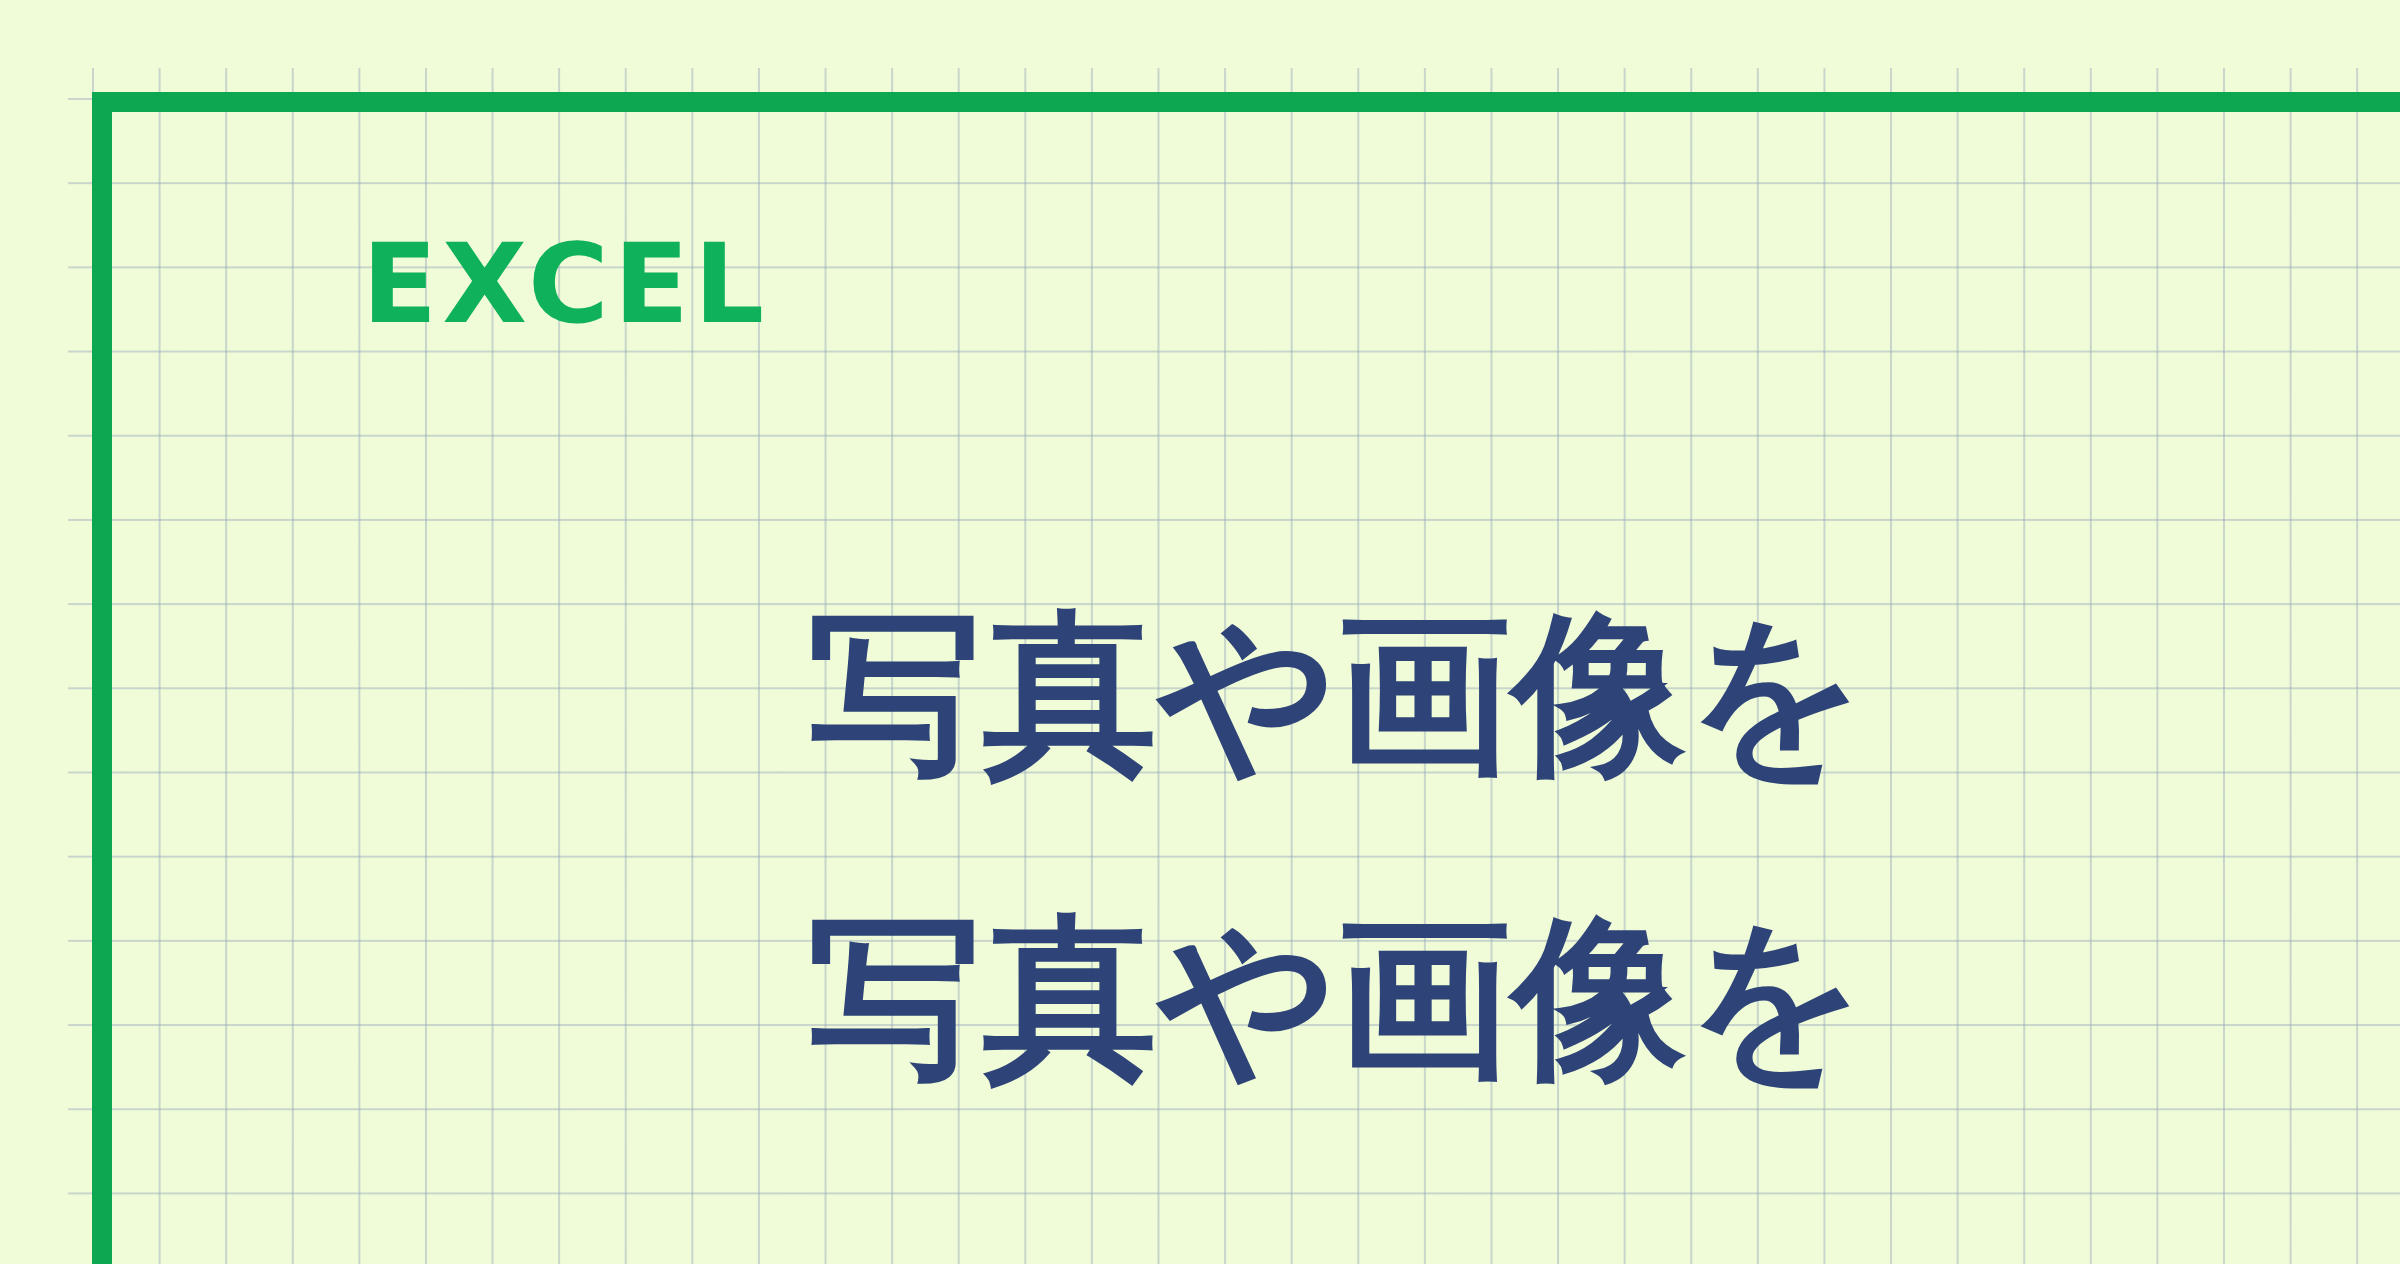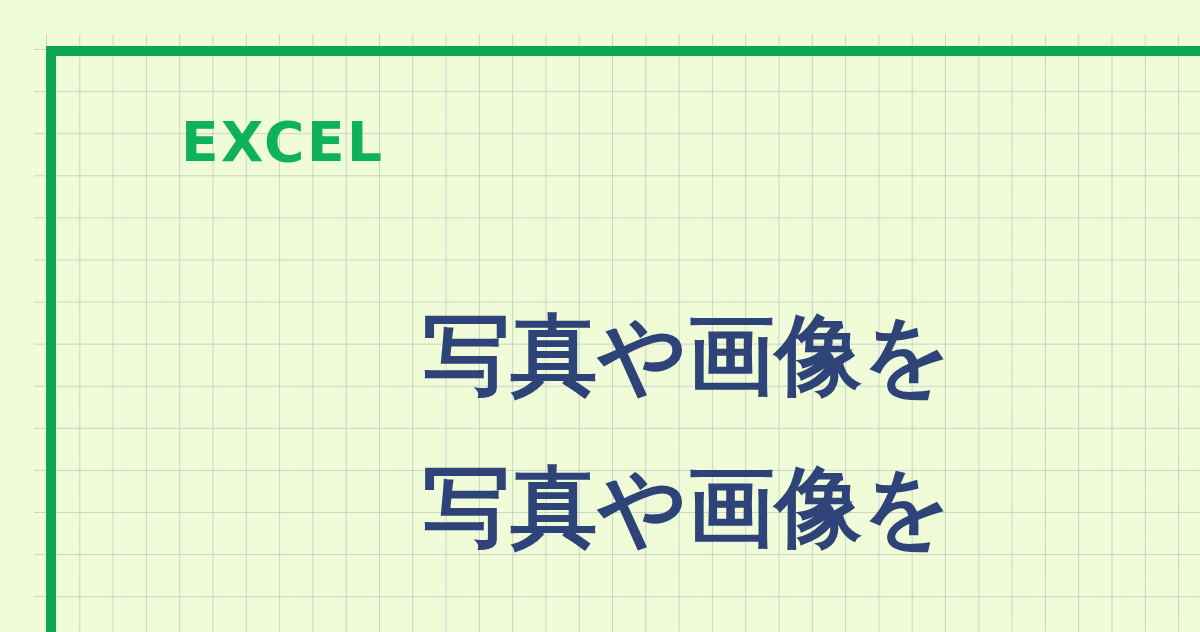--- a/index.html
+++ b/index.html
@@ -60,23 +60,24 @@
     font-size: 55px;
     line-height: 1;
     font-weight: 700;
     letter-spacing: 2.5px;
     color: #0fb25b;
     white-space: nowrap;
   }
 
   #headline-block {
     position: absolute;
-    left: 355px;
+    left: 336px;
     top: 228px;
     width: 620px;
+    font-family: Liberation Mono, monospace;
   }
 
   .headline-line {
     font-size: 87px;
     line-height: 118px;
     font-weight: 700;
     color: #2e4478;
     letter-spacing: 0.5px;
     white-space: nowrap;
   }

